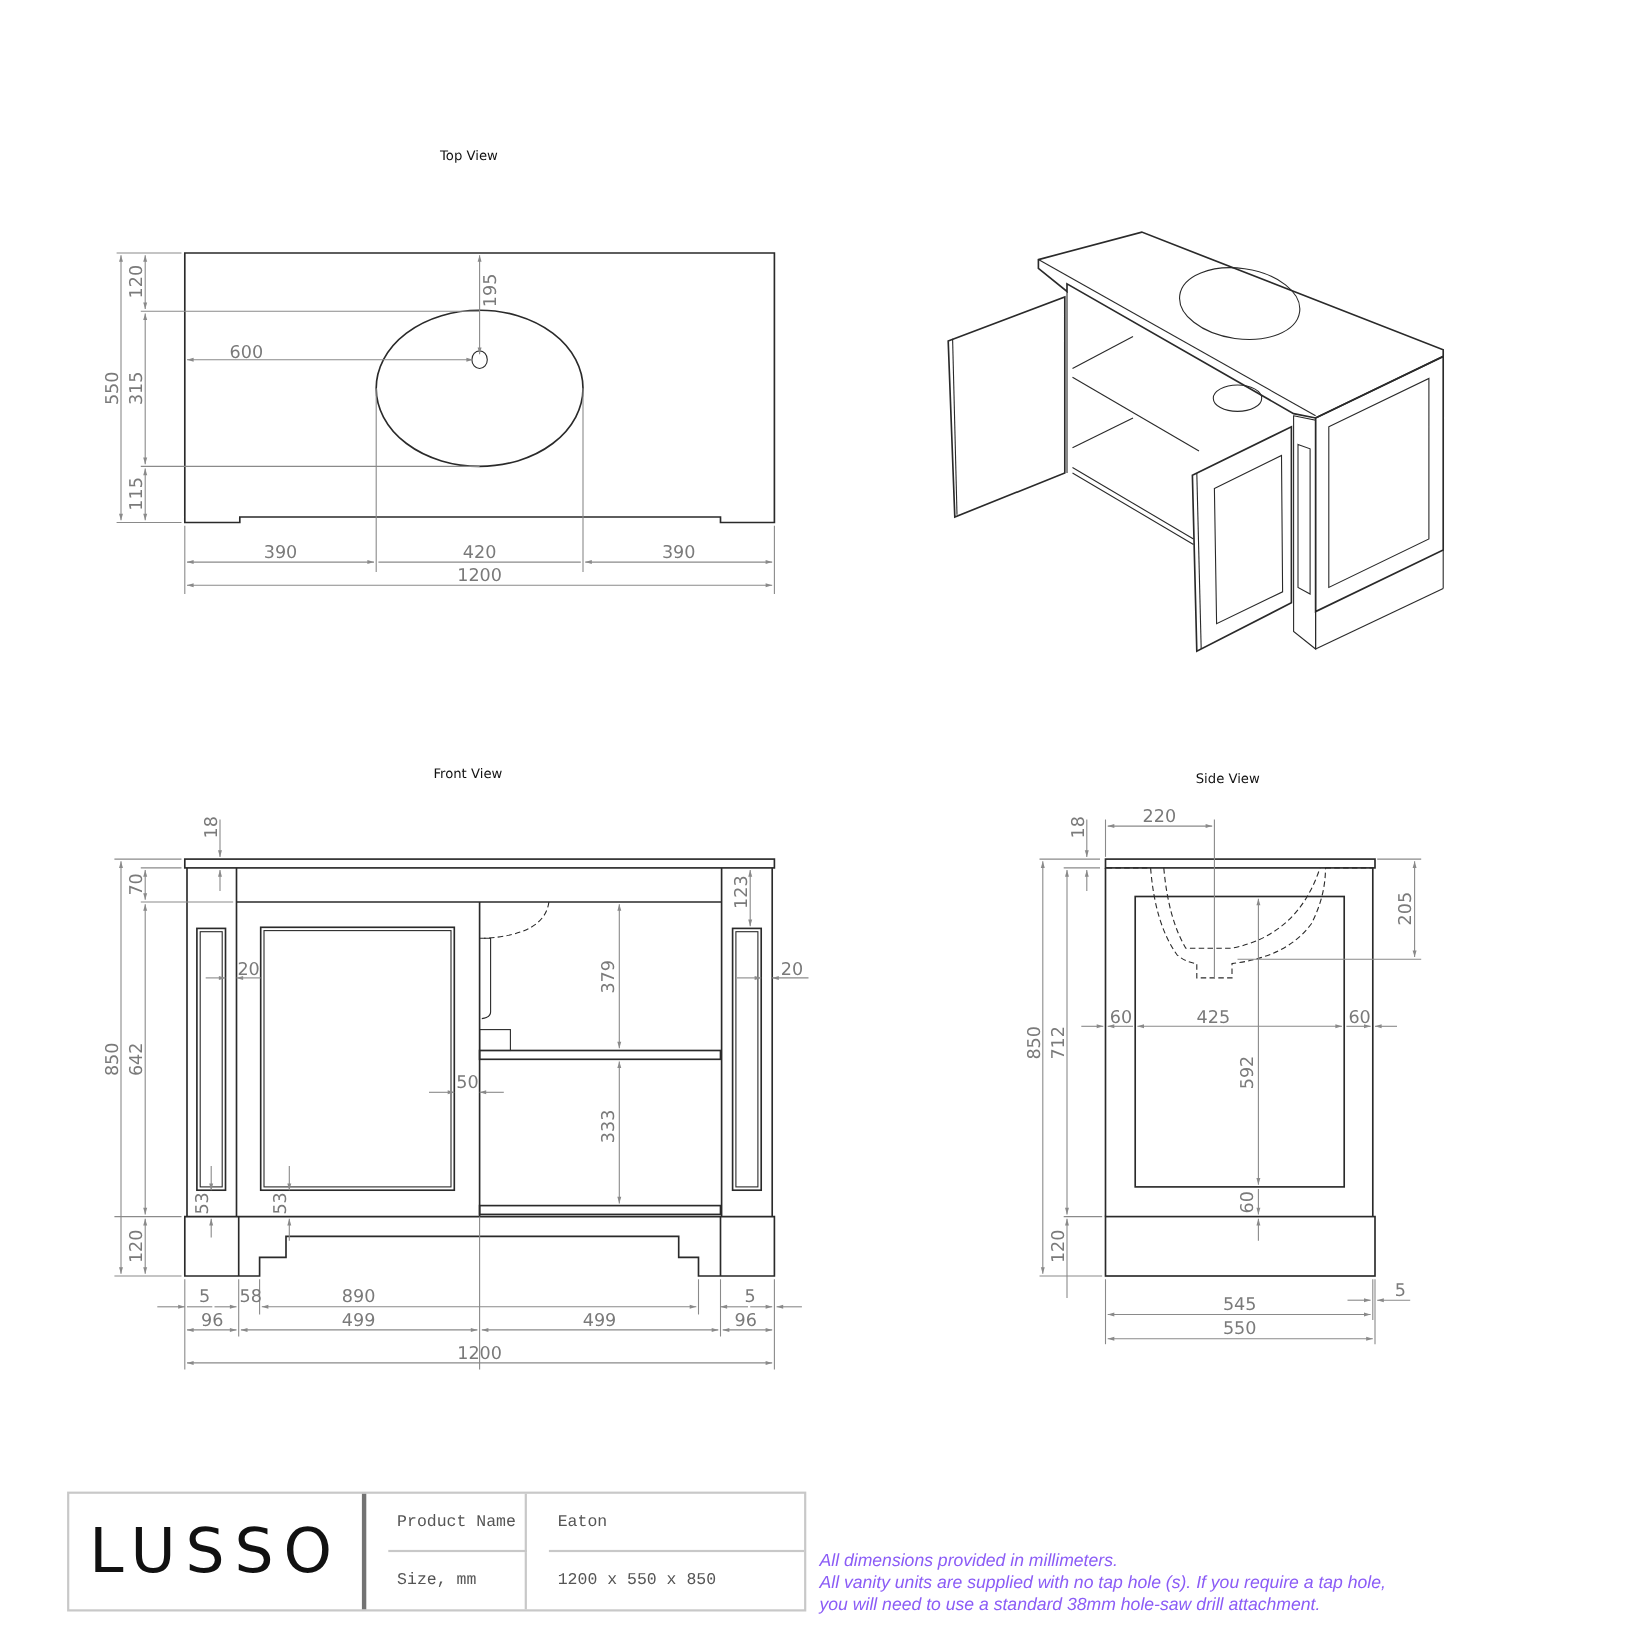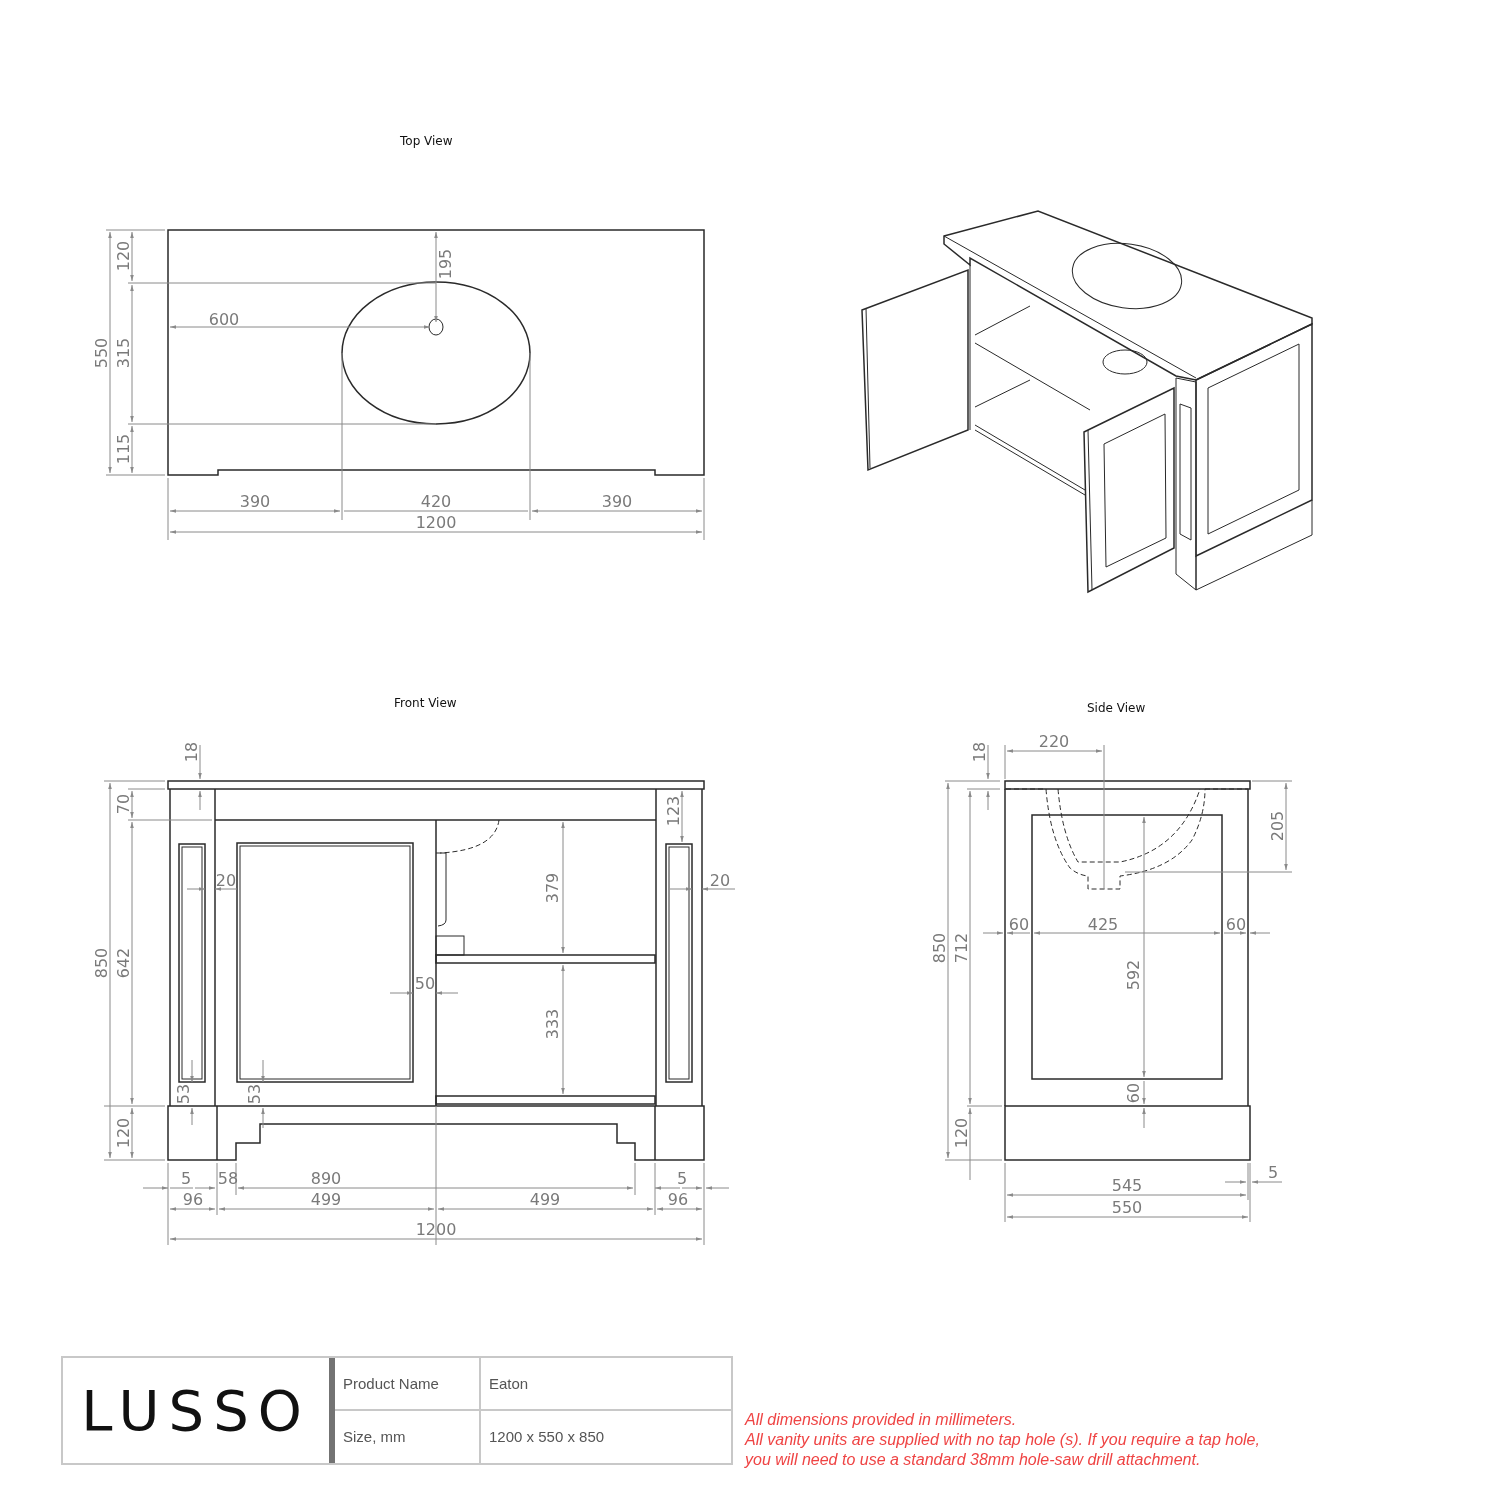--- a/index.html
+++ b/index.html
@@ -6,26 +6,26 @@
   body { width:1500px; height:1500px; position:relative; overflow:hidden; font-family:"Liberation Sans", sans-serif; }
   .view-title { position:absolute; font-size:12px; color:#111; font-family:"DejaVu Sans", sans-serif; }
   svg.drawing { position:absolute; left:0; top:0; }
   .dim { font-family:"DejaVu Sans", sans-serif; font-size:16px; fill:#7a7a7a; }
   .ln { stroke:#2a2a2a; stroke-width:1.5; fill:none; }
   .thin { stroke:#2a2a2a; stroke-width:1; fill:none; }
   .dl { stroke:#8a8a8a; stroke-width:1; fill:none; }
   .dash { stroke:#2a2a2a; stroke-width:1; fill:none; stroke-dasharray:5 3; }
   .arrow { fill:#8a8a8a; }
   .title-block { position:absolute; left:61px; top:1356px; width:672px; height:109px; border:2px solid #c8c8c8; box-sizing:border-box; display:flex; }
-  .tb-logo { width:266px; border-right:6px solid #737373; display:flex; align-items:center; justify-content:center; font-family:"DejaVu Sans", sans-serif; font-size:56px; letter-spacing:9px; color:#111; font-weight:500; }
+  .tb-logo { width:266px; border-right:4px solid #737373; display:flex; align-items:center; justify-content:center; font-family:"DejaVu Sans", sans-serif; font-size:56px; letter-spacing:9px; color:#111; font-weight:500; }
   .tb-grid { flex:1; display:grid; grid-template-columns:146px 1fr; grid-template-rows:1fr 1fr; }
-  .tb-cell { display:flex; align-items:center; padding-left:8px; font-size:15px; color:#555; font-family:Liberation Sans, sans-serif; }
+  .tb-cell { display:flex; align-items:center; padding-left:8px; font-size:15px; color:#555; font-family:Liberation Mono, monospace;margin-left:20px; }
   .tb-cell.r1 { border-bottom:2px solid #c8c8c8; }
   .tb-cell.c1 { border-right:2px solid #c8c8c8; }
-  .notes { position:absolute; left:745px; top:1410px; font-style:italic; font-size:16px; color:#ef4444; line-height:20px; font-family:"Liberation Sans", sans-serif; }
+  .notes { position:absolute; left:745px; top:1410px; font-style:italic; font-size:16px; color:#8b5cf6; line-height:20px; font-family:"Liberation Sans", sans-serif; }
 </style>
 </head>
 <body>
 
 <div class="view-title" style="left:400px;top:134px;">Top View</div>
 <div class="view-title" style="left:394px;top:676px;margin-top:20px;">Front View</div>
 <div class="view-title" style="left:1087px;top:676px;margin-top:25px;">Side View</div>
 
 <svg class="drawing" width="1500" height="1500" viewBox="0 0 1500 1500">
   <defs>

